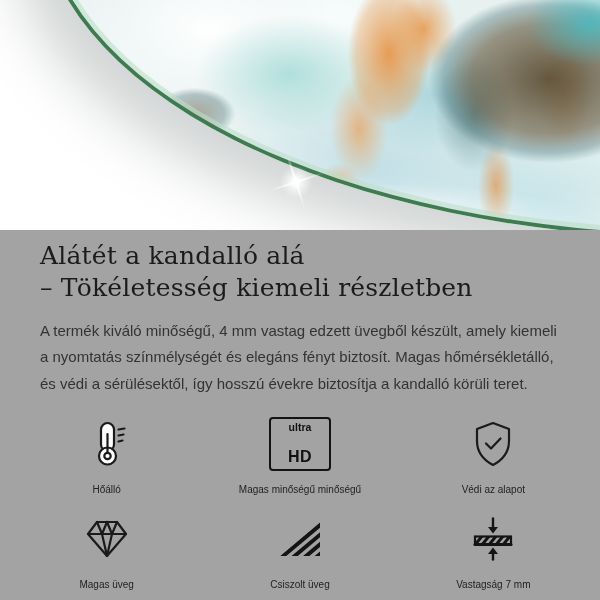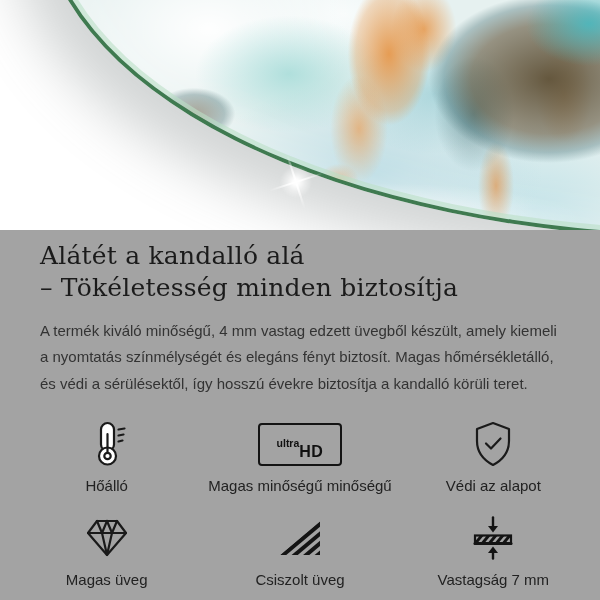--- a/index.html
+++ b/index.html
@@ -42,40 +42,40 @@
   
   .title{margin:10px 40px 0;font-family:"DejaVu Serif","Liberation Serif",serif;
          font-weight:normal;font-size:25px;line-height:1.27;color:#1b1b1b;letter-spacing:.2px;}
   .title span{display:block;}
   .desc{margin:14px 40px 0;width:525px;font-size:15px;line-height:1.79;color:#333;}
 
   
   .features{display:grid;grid-template-columns:repeat(3,1fr);row-gap:20px;margin:22px 10px 0;}
   .feature{display:flex;flex-direction:column;align-items:center;text-align:center;}
   .icon-wrap{height:48px;display:flex;align-items:center;justify-content:center;}
-  .flabel{margin-top:9px;font-size:15px;color:#222;}
+  .flabel{margin-top:16px;font-size:10px;color:#222;}
   svg.ico{stroke:#1a1a1a;fill:none;stroke-width:2.2;stroke-linecap:round;stroke-linejoin:round;}
   .uhd-box{border:2.5px solid #141414;border-radius:4px;padding:3px 17px 4px;line-height:1;
-           display:flex;flex-direction:row;align-items:center;color:#111;}
+           display:flex;flex-direction:column;align-items:center;color:#111;}
   .uhd-top{font-size:10.5px;font-weight:700;}
   .uhd-bottom{font-size:16px;font-weight:800;margin-top:16px;letter-spacing:.5px;}
 </style>
 </head>
 <body>
 
 <div class="page">
 
   <div class="hero">
     <div class="disc"></div>
     <div class="sparkle"></div>
   </div>
 
   <h1 class="title">
     <span>Alátét a kandalló alá</span>
-    <span>– Tökéletesség minden biztosítja</span>
+    <span>– Tökéletesség kiemeli részletben</span>
   </h1>
 
   <p class="desc">A termék kiváló minőségű, 4 mm vastag edzett üvegből készült, amely kiemeli a nyomtatás színmélységét és elegáns fényt biztosít. Magas hőmérsékletálló, és védi a sérülésektől, így hosszú évekre biztosítja a kandalló körüli teret.</p>
 
   <div class="features">
 
     <div class="feature">
       <div class="icon-wrap">
         <svg class="ico" width="44" height="48" viewBox="0 0 44 48">
           <rect x="16" y="3" width="13" height="28" rx="6.5" fill="#fff"></rect>

